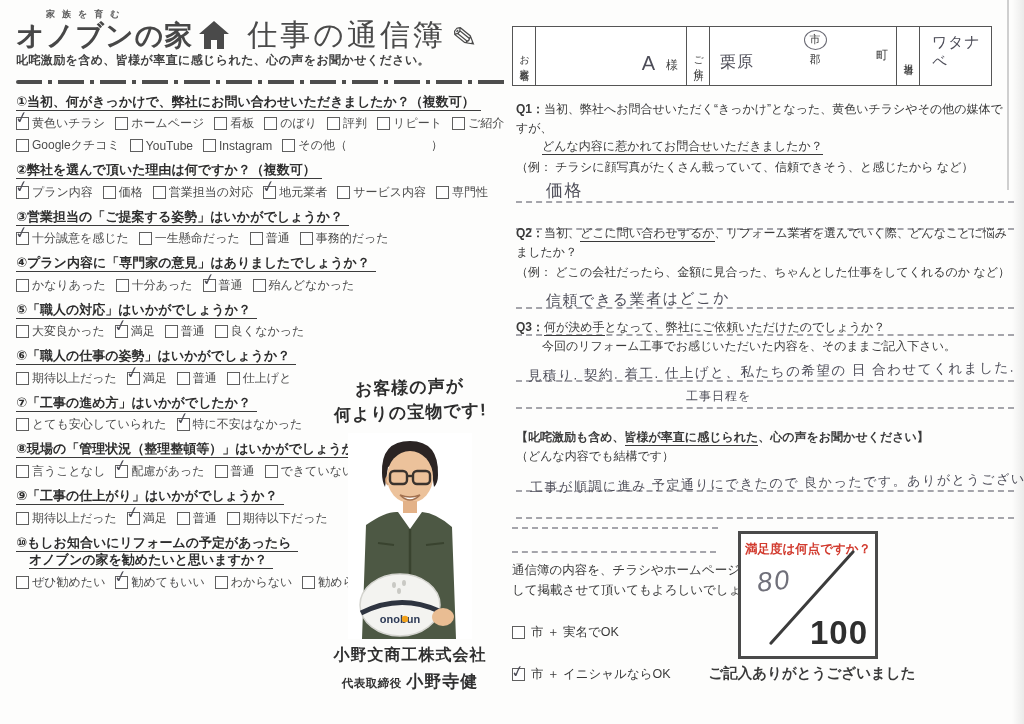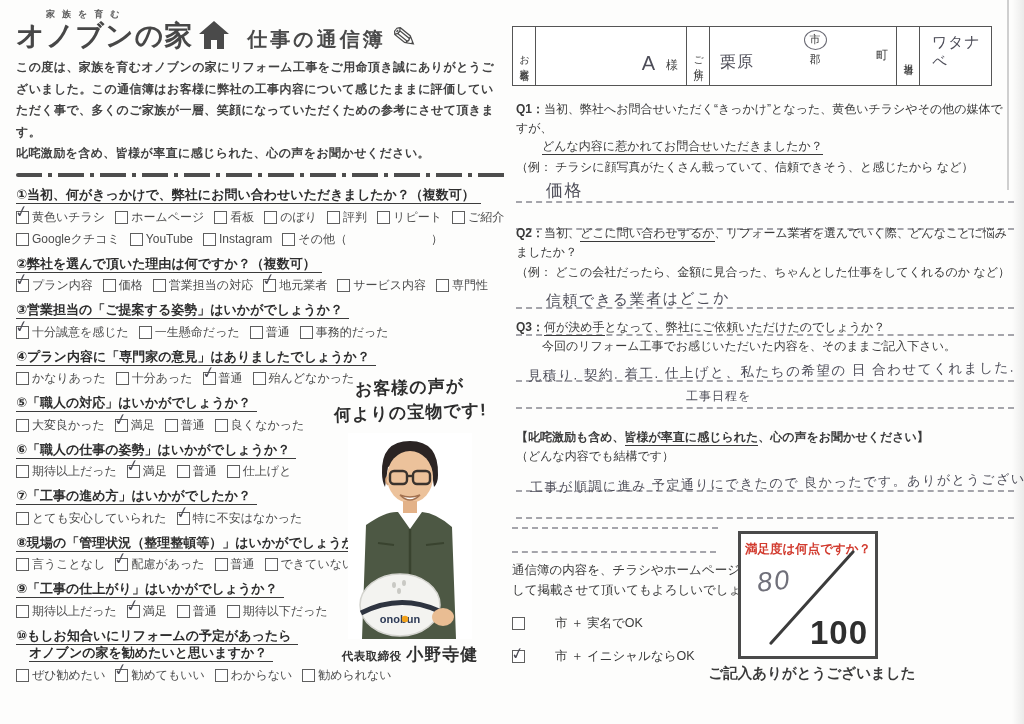--- a/index.html
+++ b/index.html
@@ -14,21 +14,21 @@
     background:linear-gradient(90deg,rgba(0,0,0,0) 0%,rgba(0,0,0,.07) 100%);}
   .scan-line{position:absolute;left:1007px;top:0;width:2px;height:190px;background:#cfcfcf;}
 
   
   .left-col{position:absolute;left:16px;top:8px;width:492px;}
   .logo-row{display:flex;align-items:flex-end;gap:6px;}
   .logo-left{display:flex;flex-direction:column;}
   .tagline{font-size:9px;font-weight:700;letter-spacing:7px;color:#5a5a5a;margin:0 0 1px 30px;}
   .brand{font-size:28px;font-weight:900;color:#474747;letter-spacing:1px;line-height:1;}
   .house{margin:0 2px 1px 0;}
-  .product{font-size:20px;font-weight:700;color:#4a4a4a;letter-spacing:3px;line-height:1.05;margin-left:10px;}
+  .product{font-size:30px;font-weight:400;color:#4a4a4a;letter-spacing:3px;line-height:1.05;margin-left:10px;}
   .pencil{font-size:30px;color:#4a4a4a;line-height:.8;transform:rotate(-6deg);}
   .intro{margin:7px 0 0 0;width:480px;font-size:12px;font-weight:700;color:#414141;
     line-height:1.8;letter-spacing:.4px;}
   .intro2{margin:0;width:480px;font-size:12px;font-weight:700;color:#414141;line-height:1.8;letter-spacing:.4px;}
   .divider{height:4px;margin:8px 0 9px 0;
     background:repeating-linear-gradient(90deg,#4d4d4d 0 26px,transparent 26px 32px,#4d4d4d 32px 36px,transparent 36px 42px);
     border-radius:2px;}
   .q{margin-bottom:7px;}
   .qh{font-size:13px;font-weight:700;color:#2e2e2e;line-height:1.35;}
   .u{border-bottom:1.6px solid #3c3c3c;padding-bottom:1px;padding-right:6px;}
@@ -77,21 +77,21 @@
   .qa .ind2{margin-left:26px;}
   .example{margin-top:2px;}
   .ansline{border-bottom:2px dashed #a5a5ab;height:25px;position:relative;}
   .ans-hand{position:absolute;left:30px;bottom:-3px;font-size:15px;color:#4d4d58;
     letter-spacing:1.5px;transform:rotate(-1deg);white-space:nowrap;}
   .ins-hand{position:absolute;left:170px;bottom:2px;font-size:12px;color:#4d4d58;letter-spacing:1px;}
   .short-dash{position:absolute;border-bottom:2px dashed #a5a5ab;}
 
   .perm{position:absolute;left:0;top:560px;width:330px;font-size:12.5px;line-height:1.6;color:#3a3a3a;}
   .perm-opts{margin-top:12px;font-size:12.5px;color:#3a3a3a;}
-  .perm-opt{display:flex;align-items:center;margin-top:13px;gap:24px;}
+  .perm-opt{display:flex;align-items:center;margin-top:22px;}
   .perm-opt .cb{margin-right:6px;}
 
   .score-box{position:absolute;left:226px;top:531px;width:134px;height:122px;
     border:3px solid #4a4a4a;background:#fff;}
   .score-title{margin-top:7px;text-align:center;font-size:12.5px;font-weight:800;}
   .score-hand{position:absolute;left:16px;top:32px;font-size:27px;color:#70707a;
     font-style:italic;transform:rotate(-6deg);letter-spacing:2px;}
   .score-slash{position:absolute;left:8px;top:62px;width:126px;height:3px;background:#3c3c3c;
     transform:rotate(-48deg);border-radius:2px;}
   .score-max{position:absolute;right:7px;bottom:4px;font-size:33px;font-weight:800;color:#2f2f2f;letter-spacing:1px;}
@@ -109,21 +109,20 @@
     <div class="logo-left">
       <div class="tagline">家族を育む</div>
       <div class="brand">オノブンの家</div>
     </div>
     <svg class="house" width="30" height="28" viewBox="0 0 30 28">
       <polygon points="15,0 30,13 25,13 25,28 18,28 18,19 12,19 12,28 5,28 5,13 0,13" fill="#4a4a4a"></polygon>
     </svg>
     <div class="product">仕事の通信簿</div>
     <div class="pencil">✎</div>
   </div>
-  <p class="intro">この度は、家族を育むオノブンの家にリフォーム工事をご用命頂き誠にありがとうございました。この通信簿はお客様に弊社の工事内容について感じたままに評価していただく事で、多くのご家族が一層、笑顔になっていただくための参考にさせて頂きます。</p>
   <p class="intro2">叱咤激励を含め、皆様が率直に感じられた、心の声をお聞かせください。</p>
   <div class="divider"></div>
   <div>
       <div class="q">
         <div class="qh"><span class="u">①当初、何がきっかけで、弊社にお問い合わせいただきましたか？（複数可）</span></div>
         <div class="opts">
           <span class="opt">
             <span class="cb checked"></span>
             <span class="ol">黄色いチラシ</span>
           </span>
@@ -396,20 +395,21 @@
       <path d="M13,180 Q52,160 91,178" stroke="#2e3440" stroke-width="5" fill="none"></path>
       <ellipse cx="46" cy="152" rx="2" ry="3" fill="#c9c9c4"></ellipse>
       <ellipse cx="56" cy="150" rx="2" ry="3" fill="#c9c9c4"></ellipse>
       <ellipse cx="51" cy="158" rx="2" ry="3" fill="#c9c9c4"></ellipse>
       <text x="52" y="190" text-anchor="middle" font-family="Liberation Sans, DejaVu Sans, sans-serif" font-size="11" font-weight="700" fill="#2d3a56">onobun</text>
       <circle cx="57" cy="186" r="3.2" fill="#f2a21a"></circle>
 
       <ellipse cx="95" cy="184" rx="11" ry="9" fill="#e9bd93"></ellipse>
     </svg>
   </div>
+  <div class="company">小野文商工株式会社</div>
   <div class="ceo-line">
     <span class="role">代表取締役</span>
     <span class="ceo">小野寺健</span>
   </div>
 </div>
 
 <div class="right-col">
 
   <div class="cust-table">
     <div class="lbl">お客様名</div>

